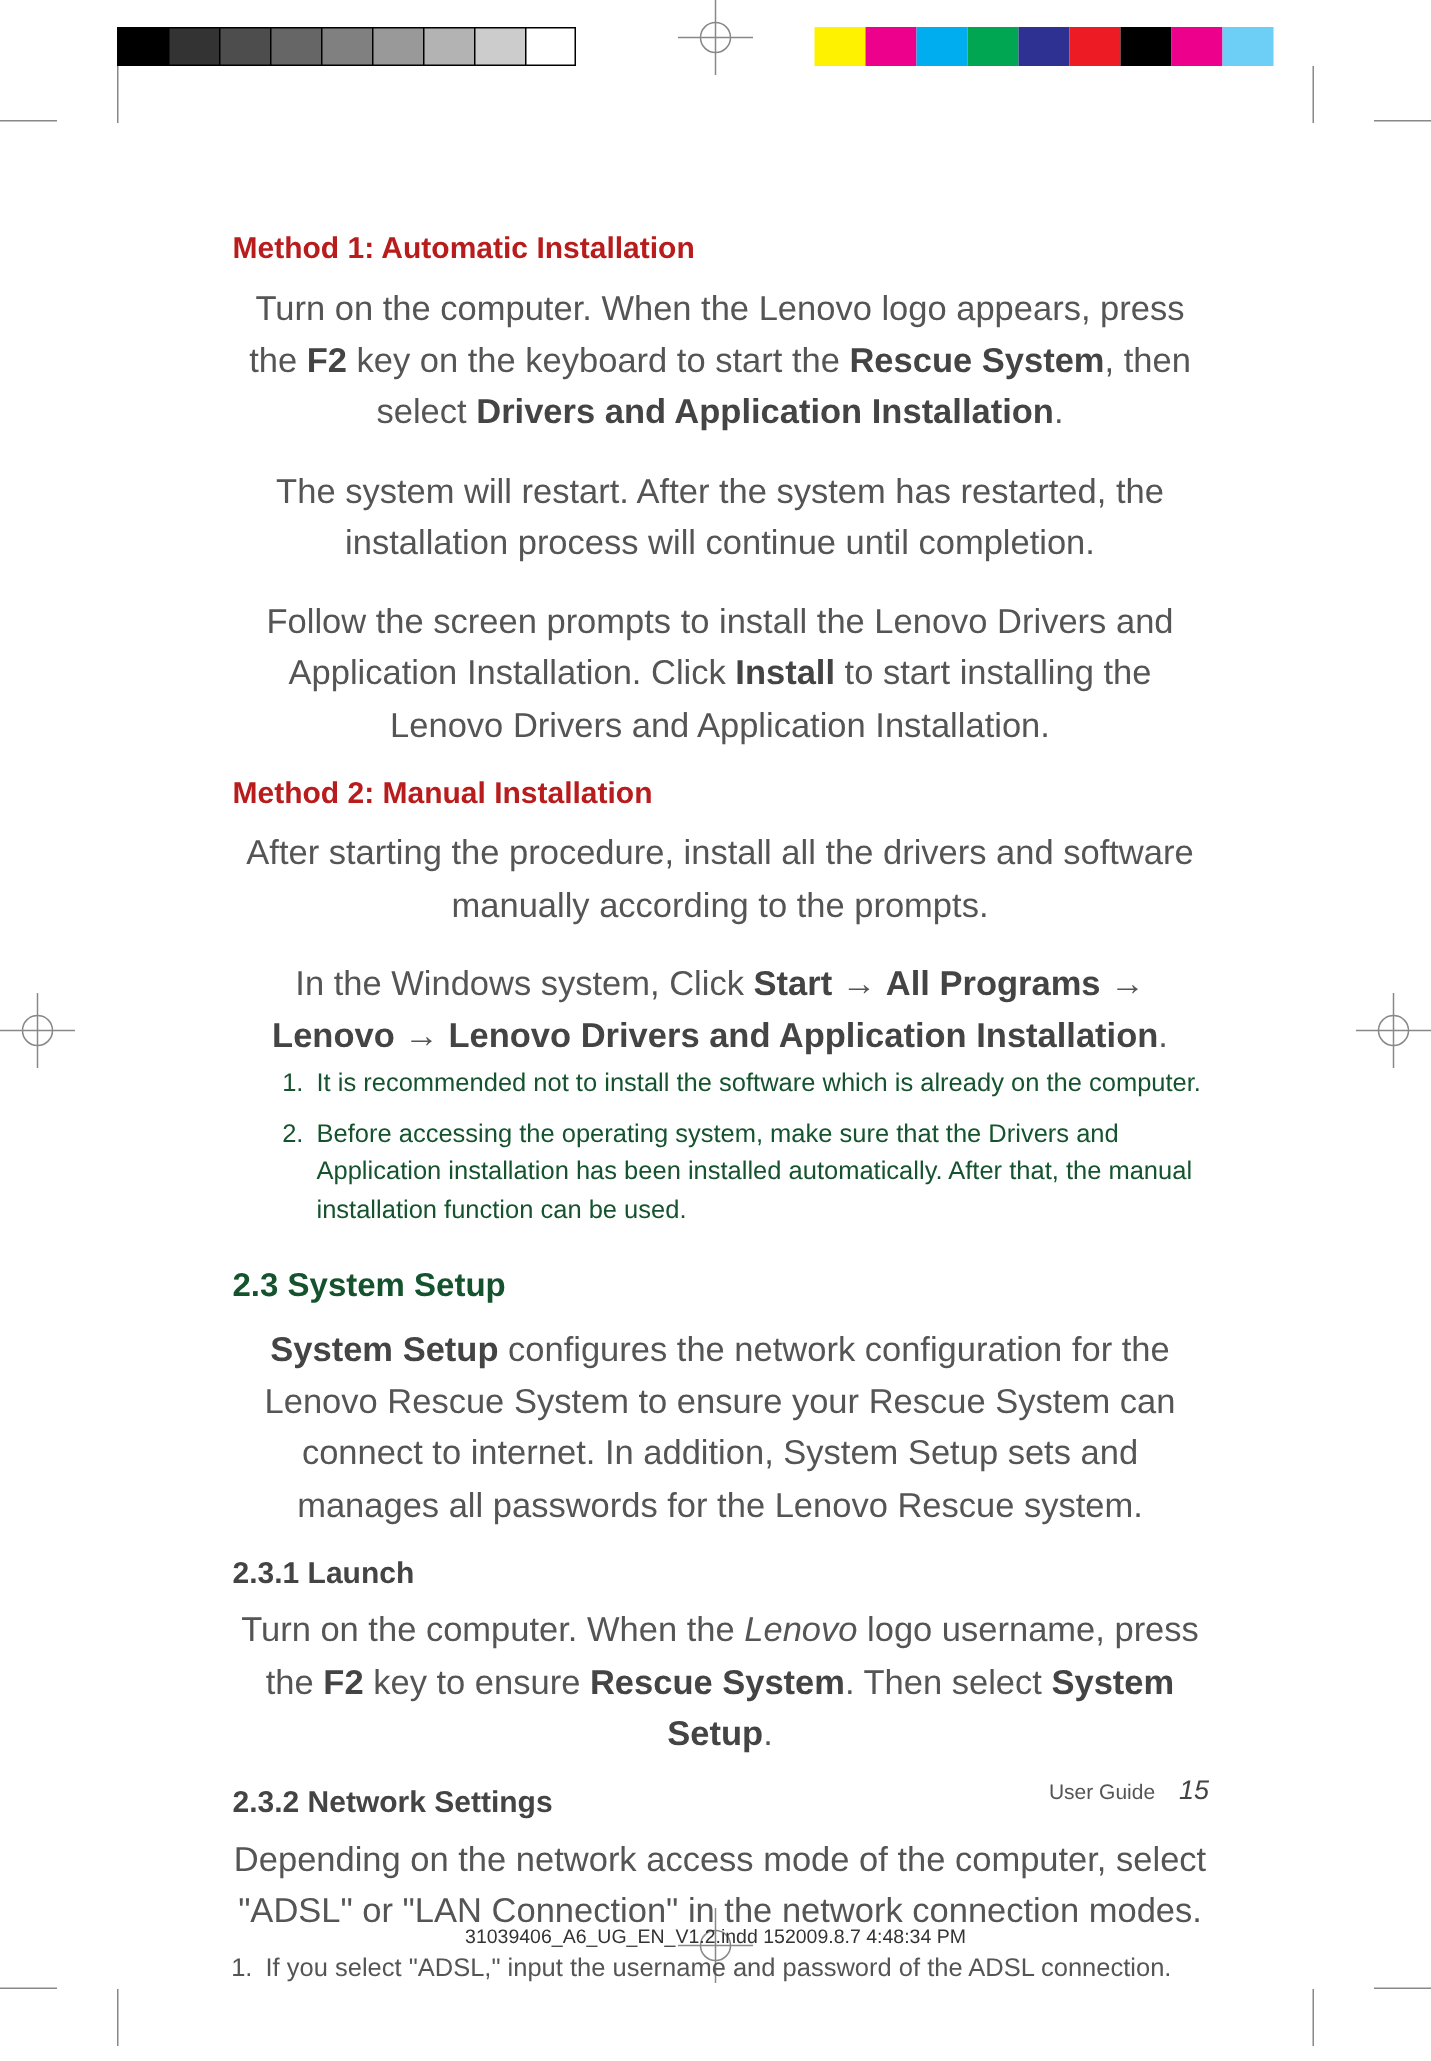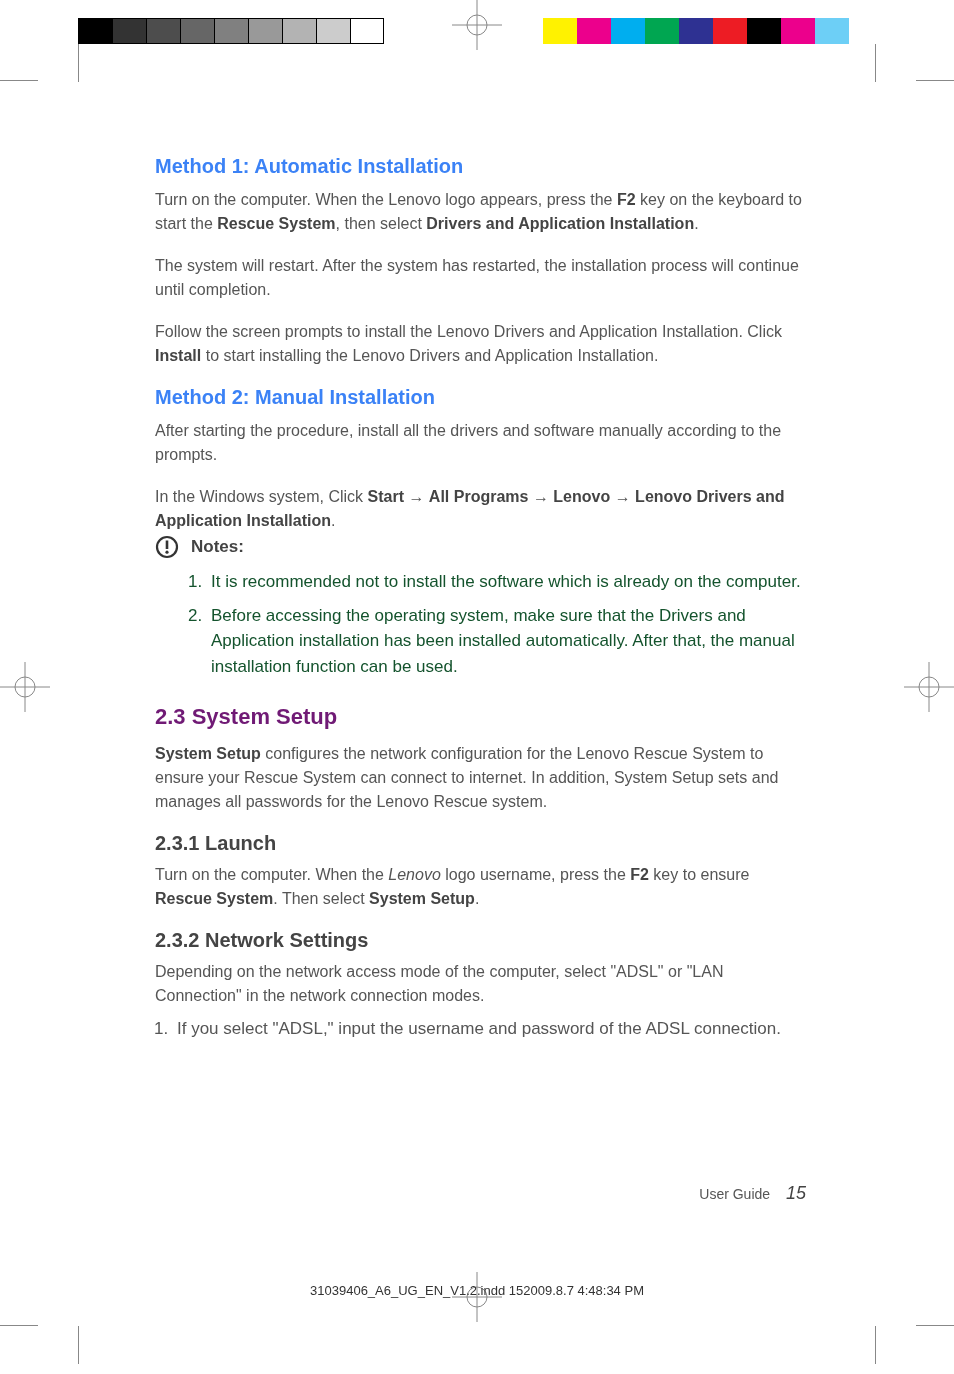--- a/index.html
+++ b/index.html
@@ -33,32 +33,32 @@
     .crop-tr-h { position: absolute; right: 0; top: 80px; width: 38px; height: 1px; background: #888; }
     .crop-br-v { position: absolute; right: 78px; bottom: 10px; width: 1px; height: 38px; background: #888; }
     .crop-br-h { position: absolute; right: 0; bottom: 48px; width: 38px; height: 1px; background: #888; }
     
     .page-content {
       position: absolute;
       left: 155px;
       top: 155px;
       width: 650px;
     }
-    h3.method { font-size: 20px; font-weight: bold; color: #3b82f6; margin-bottom: 10px; }
-    p.body { font-size: 16px; line-height: 1.5; color: #555; margin-bottom: 18px; font-weight: 300; }
+    h3.method { font-size: 20px; font-weight: bold; color: #b91c1c; margin-bottom: 10px; }
+    p.body { font-size: 23px; line-height: 1.5; color: #555; margin-bottom: 18px; font-weight: 300; text-align: center; }
     .bold { font-weight: bold; color: #444; }
     .italic { font-style: italic; }
     
     .notes-header { display: flex; align-items: center; gap: 12px; margin-bottom: 10px; }
     .note-icon { width: 24px; height: 24px; }
     .notes-label { font-size: 17px; font-weight: bold; color: #444; }
     ol.notes-list { margin-left: 32px; padding-left: 20px; font-size: 17px; line-height: 1.5; color: #14532d; margin-bottom: 25px; }
     ol.notes-list li { margin-bottom: 8px; padding-left: 4px; }
     
-    h2.section { font-size: 22px; font-weight: bold; color: #701a75; margin-bottom: 12px; margin-top: 5px; }
+    h2.section { font-size: 22px; font-weight: bold; color: #14532d; margin-bottom: 12px; margin-top: 5px; }
     h3.subsec { font-size: 20px; font-weight: bold; color: #444; margin-bottom: 8px; margin-top: 18px; }
     
     ol.body-list { margin-left: 0px; padding-left: 18px; font-size: 17px; line-height: 1.5; color: #555; }
     ol.body-list li { padding-left: 4px; }
     
     .footer-pg { position: absolute; right: 148px; top: 1183px; font-size: 14px; color: #555; }
     .footer-pg .num { font-size: 18px; color: #444; margin-left: 12px; font-style: italic; }
     
     .slug { position: absolute; bottom: 76px; left: 20px; right: 20px; font-size: 13px; color: #333; display: flex; justify-content: center; }
   </style>
@@ -138,30 +138,20 @@
   <p class="body">
     <span>Follow the screen prompts to install the Lenovo Drivers and Application Installation. Click </span><span class="bold">Install</span><span> to start installing the  Lenovo Drivers and Application Installation.</span>
   </p>
 
   <h3 class="method">Method 2: Manual Installation</h3>
   <p class="body">After starting the procedure, install all the drivers and software manually according to the prompts.</p>
   <p class="body" style="margin-bottom:2px;">
     <span>In the Windows system, Click </span><span class="bold">Start</span><span> → </span><span class="bold">All Programs</span><span> → </span><span class="bold">Lenovo</span><span> → </span><span class="bold">Lenovo Drivers and Application Installation</span><span>.</span>
   </p>
 
-  <div class="notes-header">
-    <span class="note-icon">
-      <svg viewBox="0 0 24 24">
-          <circle cx="12" cy="12" r="10" fill="none" stroke="#333" stroke-width="2.2"></circle>
-          <rect x="10.7" y="5.5" width="2.6" height="8.5" fill="#333"></rect>
-          <circle cx="12" cy="17.2" r="1.6" fill="#333"></circle>
-        </svg>
-    </span>
-    <span class="notes-label">Notes:</span>
-  </div>
   <ol class="notes-list">
     <li>It is recommended not to install the software which is already on the computer.</li>
     <li>Before accessing the operating system, make sure that the Drivers and Application installation has been installed automatically. After that, the manual installation function can be used.</li>
   </ol>
 
   <h2 class="section">2.3 System Setup</h2>
   <p class="body">
     <span class="bold">System Setup</span><span> configures the network configuration for the Lenovo Rescue System to ensure your Rescue System can connect to internet. In addition, System Setup sets and manages all passwords for the Lenovo Rescue system.</span>
   </p>
 

